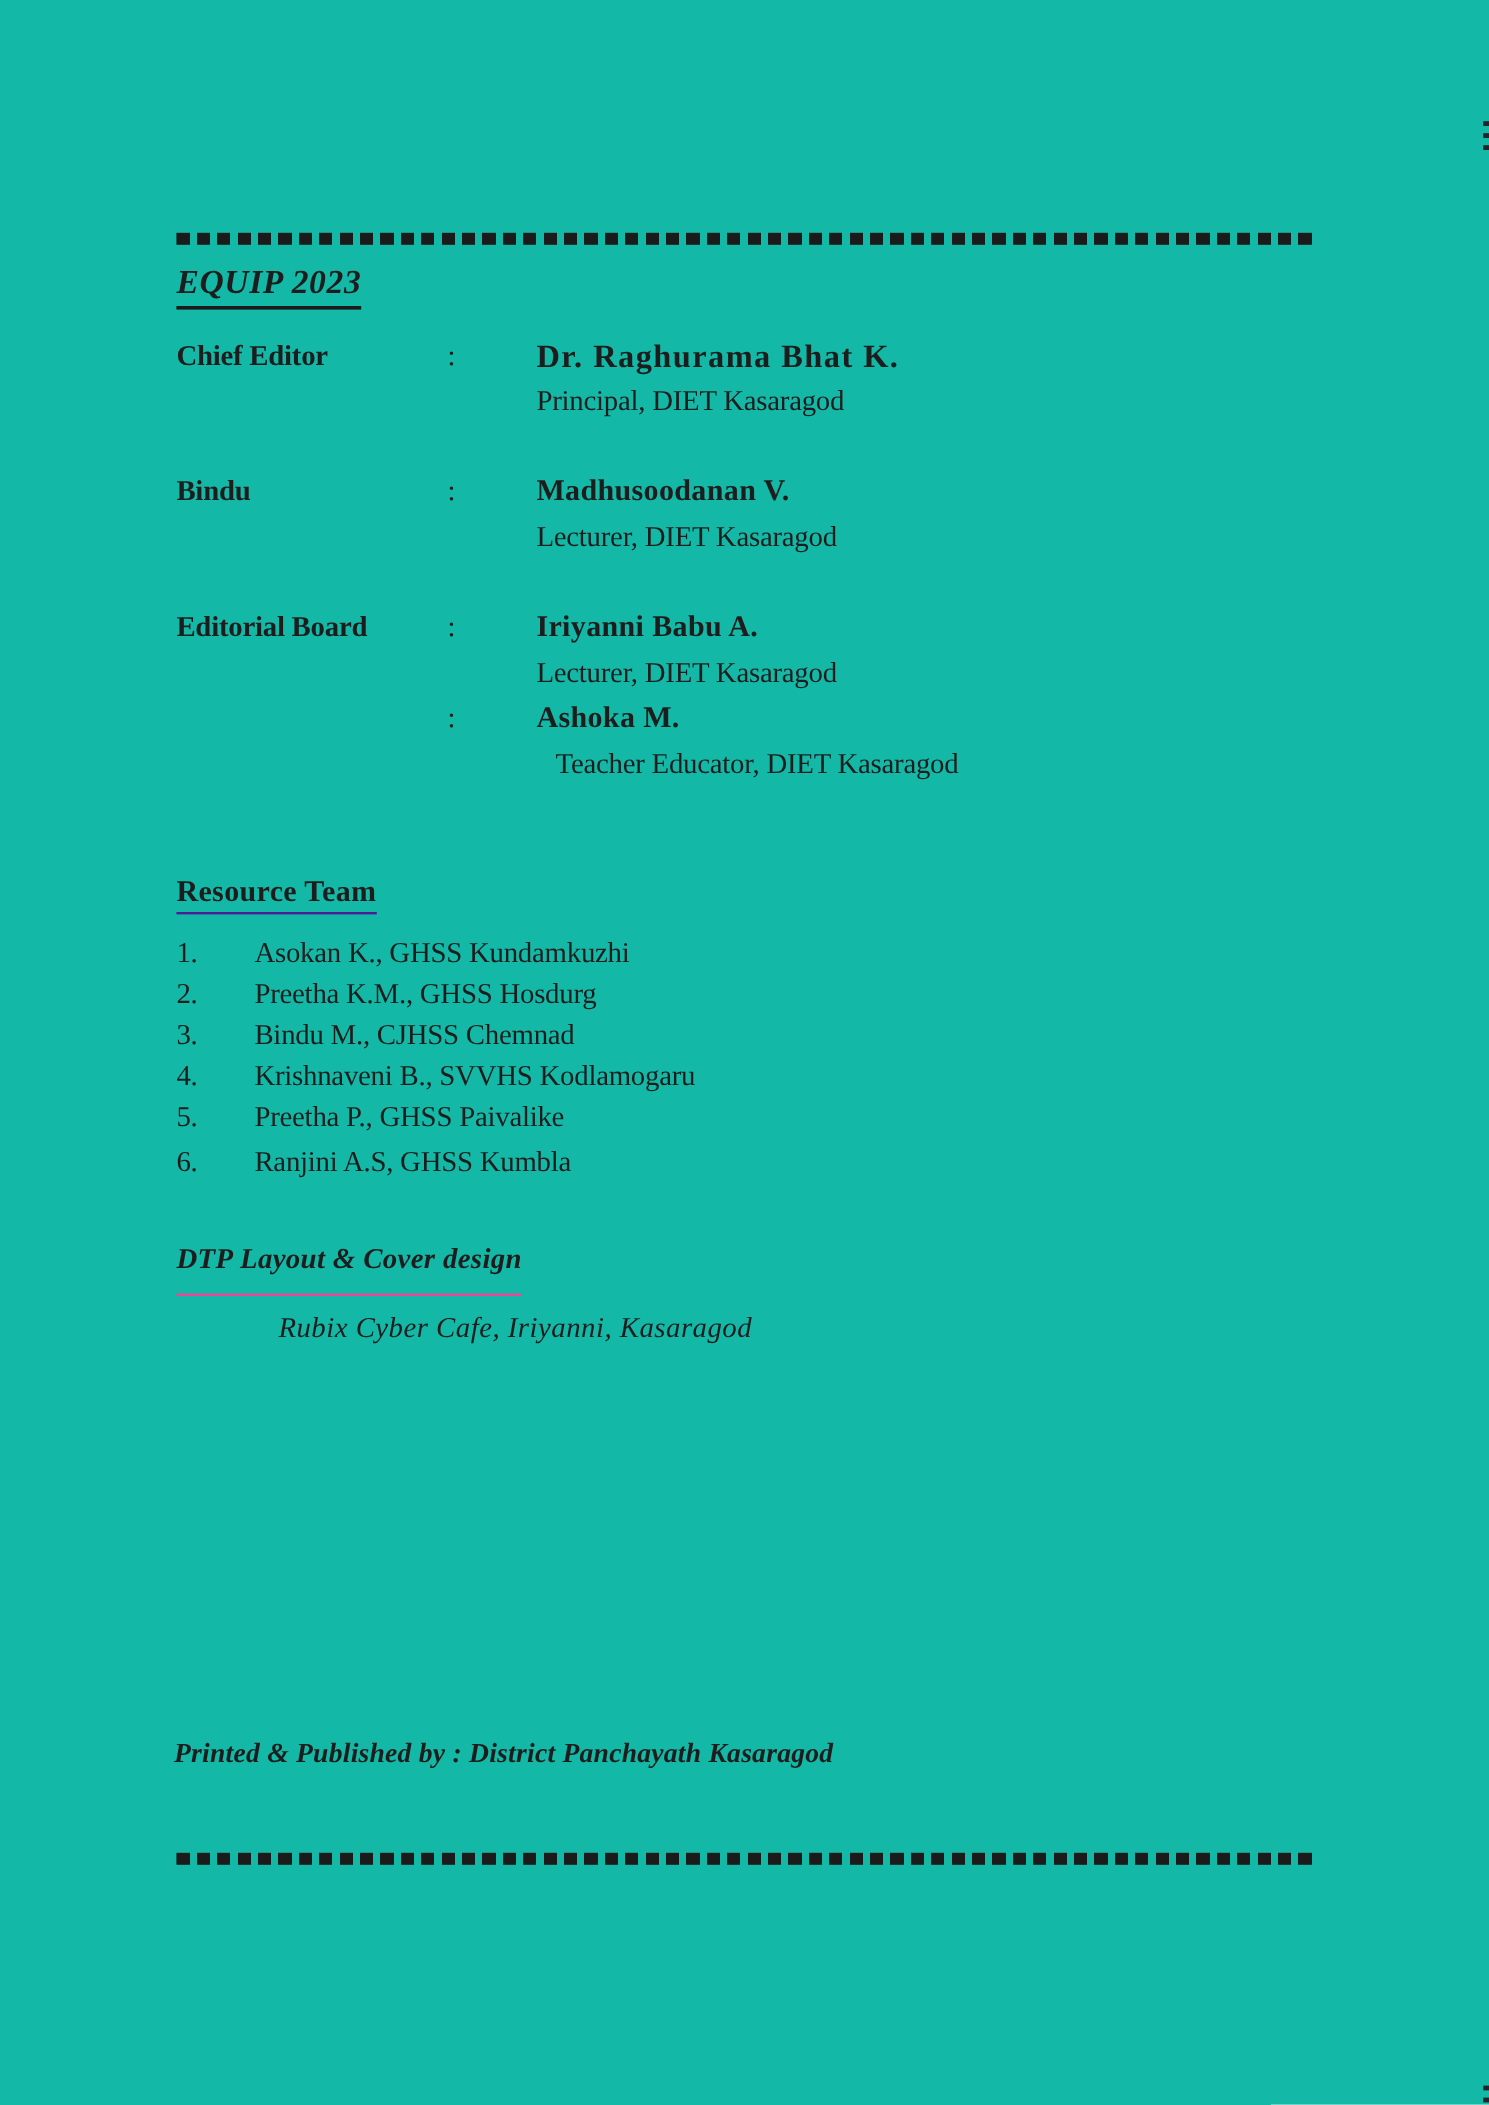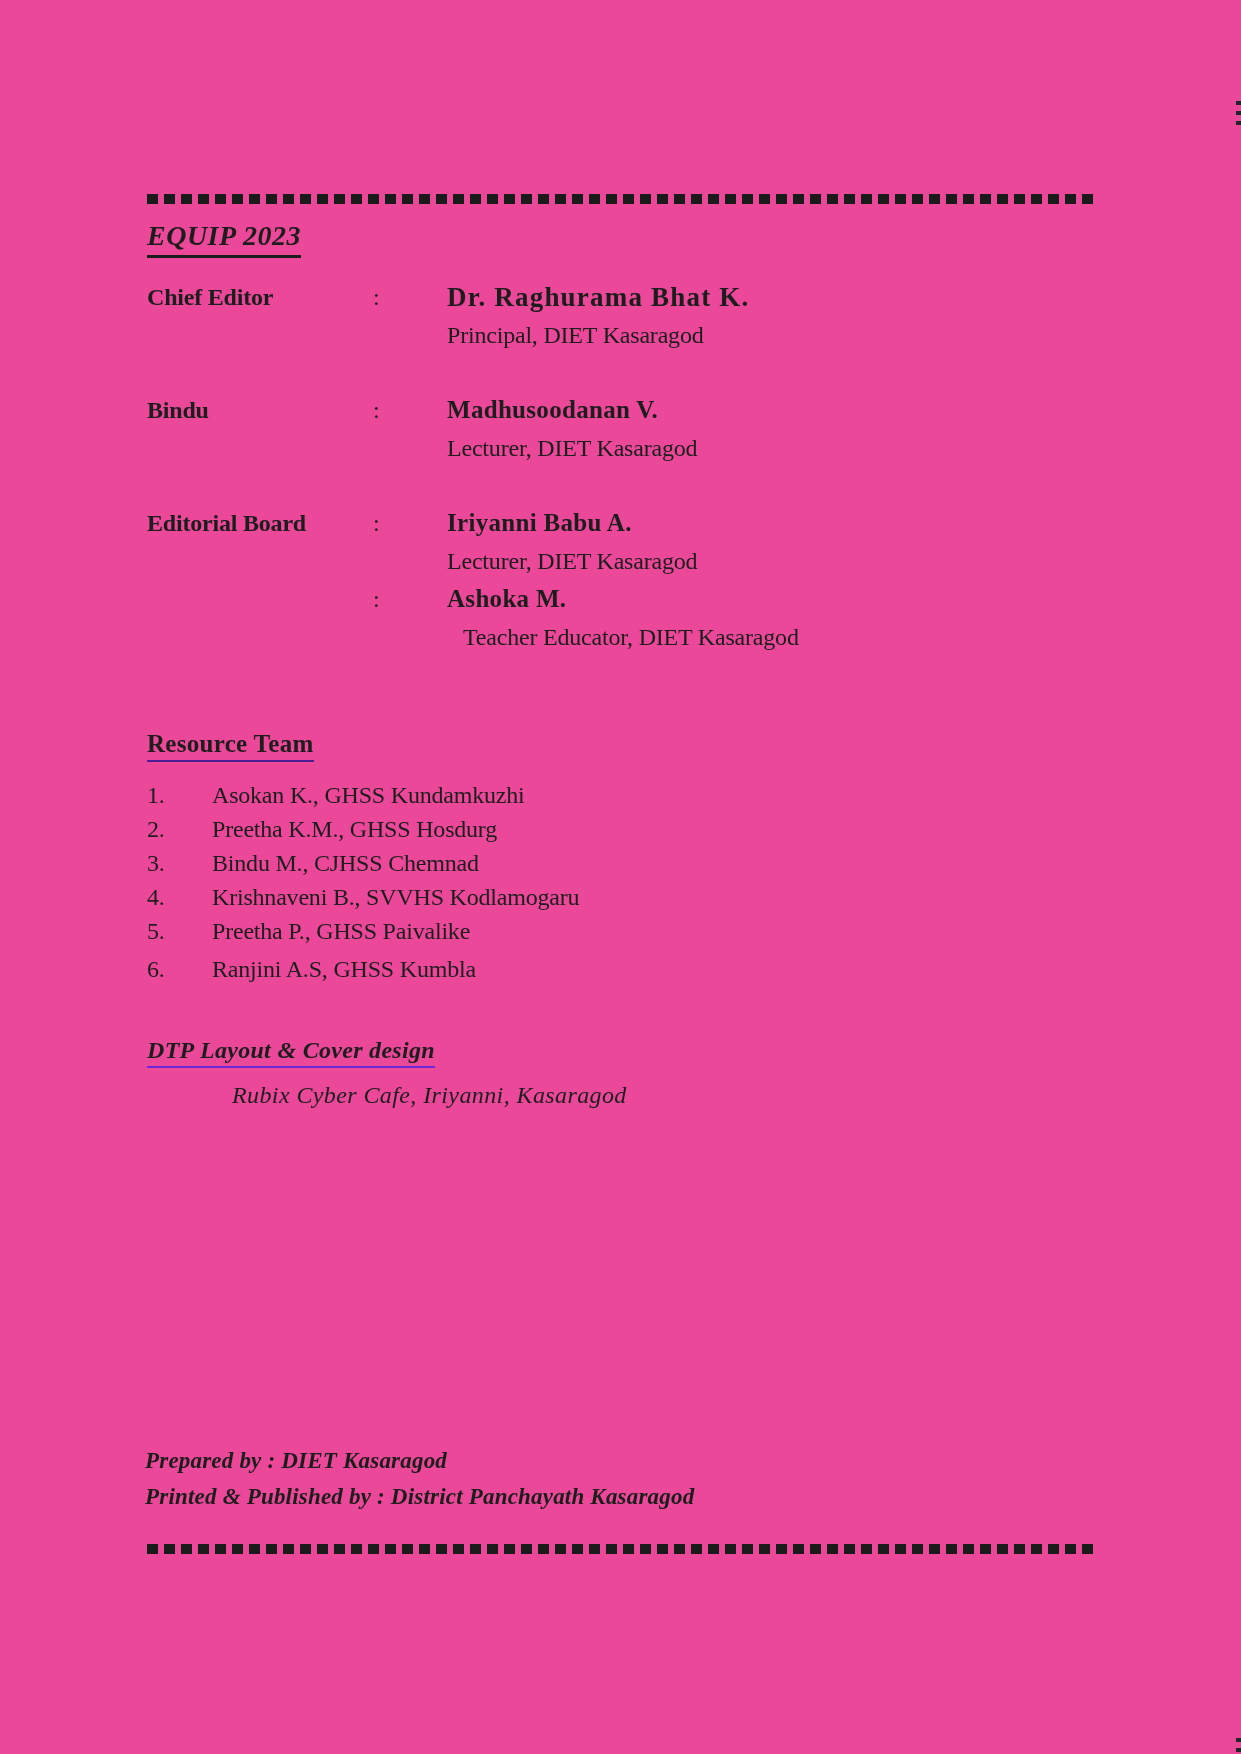--- a/index.html
+++ b/index.html
@@ -1,19 +1,19 @@
 <!DOCTYPE html>
 <html><head>
 <meta charset="utf-8">
 <style>
   html,body{margin:0;padding:0;background:#ffffff;}
   .page{
     position:relative;
     width:1241px;height:1754px;
-    background:#ec4899;
+    background:#14b8a6;
     font-family:"Liberation Serif","DejaVu Serif",serif;
     color:#1d1d1d;
     overflow:hidden;
   }
   
   .dotted-rule{
     position:absolute;left:147px;width:948px;height:10px;
     background-image:repeating-linear-gradient(to right,#1b1b1b 0,#1b1b1b 11px,transparent 11px,transparent 17px);
   }
   .rule-top{top:194px;}
@@ -45,21 +45,21 @@
     border-bottom:2px solid #4c1d95;padding-bottom:2px;display:inline-block;
   }
   .rt-list{margin-top:16px;}
   .rt-row{display:grid;grid-template-columns:65px 1fr;line-height:34px;font-size:24px;letter-spacing:-0.2px;}
   .rt-row.last{margin-top:4px;}
 
   
   .dtp{position:absolute;left:147px;top:1037px;width:948px;}
   .dtp-heading{
     font-size:24px;font-weight:700;font-style:italic;letter-spacing:.3px;
-    border-bottom:2px solid #6d28d9;padding-bottom:2px;display:inline-block;
+    border-bottom:2px solid #ec4899;padding-bottom:14px;display:inline-block;
   }
   .dtp-value{margin-top:14px;margin-left:85px;font-size:24px;font-style:italic;letter-spacing:.4px;}
 
   
   .imprint{position:absolute;left:145px;top:1443px;width:948px;}
   .imprint-line{font-size:23px;font-weight:700;font-style:italic;line-height:36px;letter-spacing:.2px;}
 
   
   .edge-artifact{position:absolute;left:1236px;display:flex;flex-direction:column;gap:6px;}
   .edge-artifact span{width:5px;height:4px;background:#23232c;display:block;}
@@ -132,21 +132,20 @@
       </div>
     </div>
   </div>
 
   <div class="dtp">
     <div class="dtp-heading">DTP Layout &amp; Cover design</div>
     <div class="dtp-value">Rubix Cyber Cafe, Iriyanni, Kasaragod</div>
   </div>
 
   <div class="imprint">
-    <div class="imprint-line">Prepared by : DIET Kasaragod</div>
     <div class="imprint-line">Printed &amp; Published by : District Panchayath Kasaragod</div>
   </div>
 
   <div class="dotted-rule rule-bottom"></div>
 
   <div class="edge-artifact artifact-top">
     <span></span>
       <span></span>
       <span></span>
   </div>

